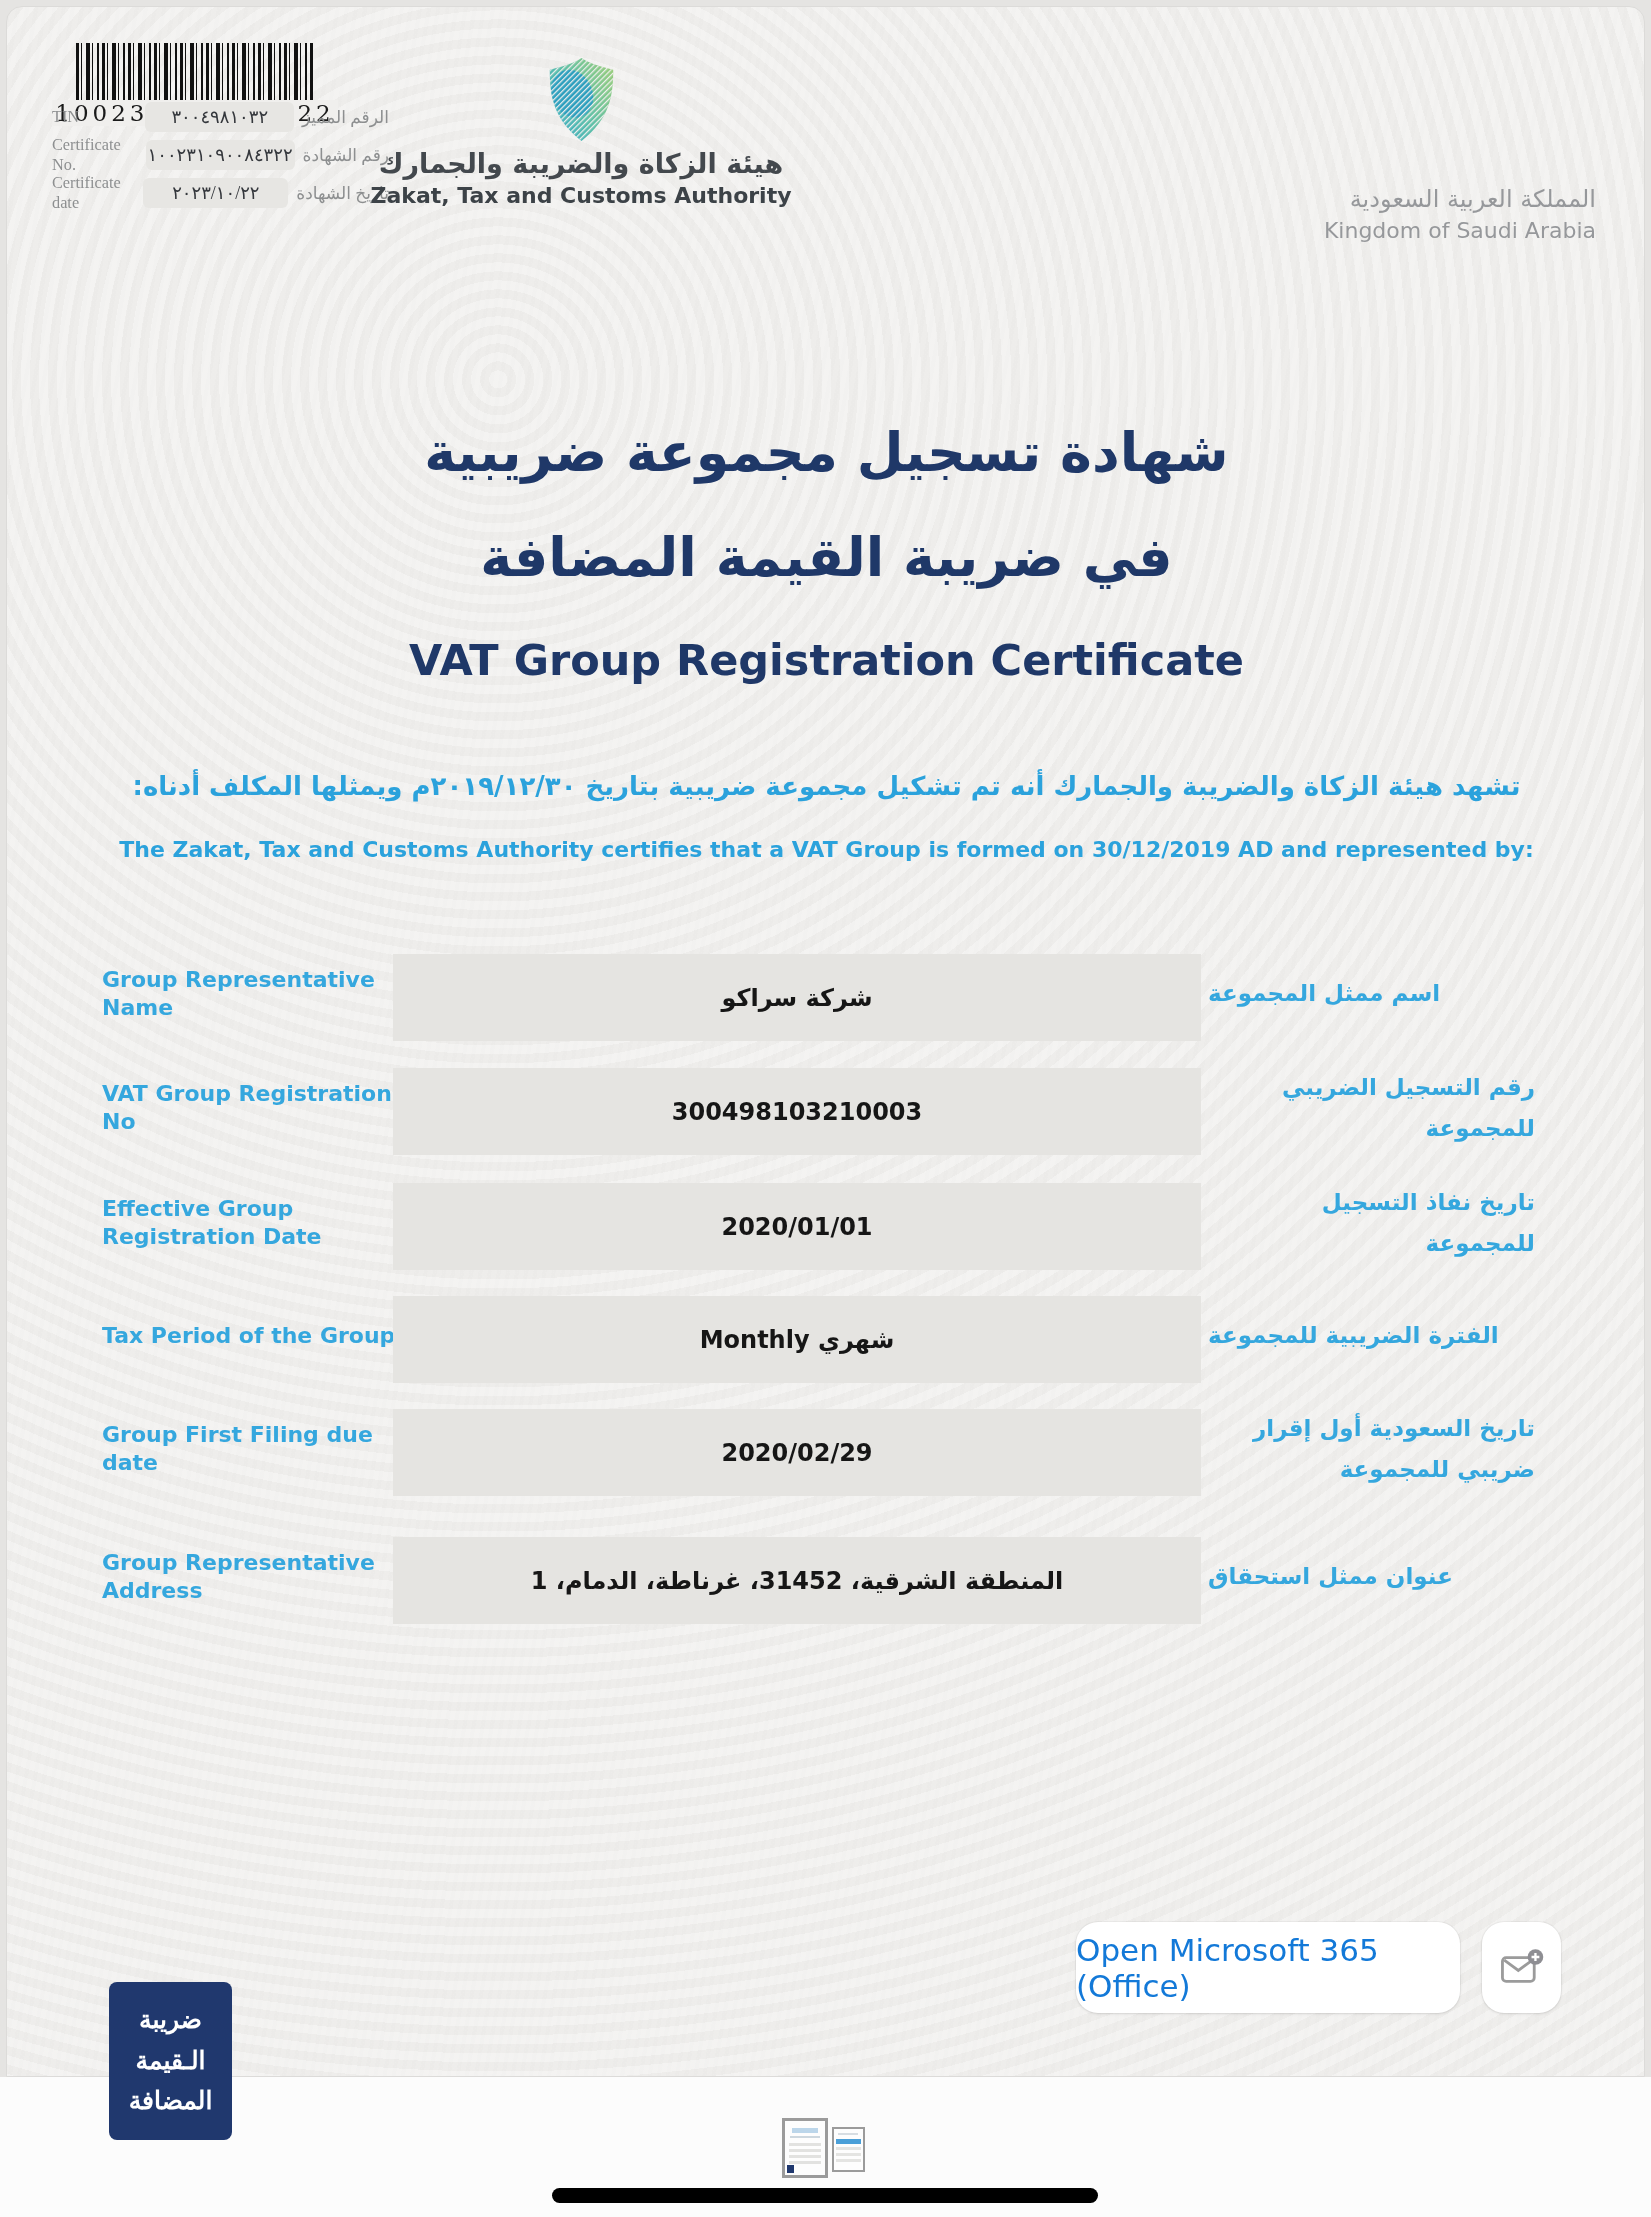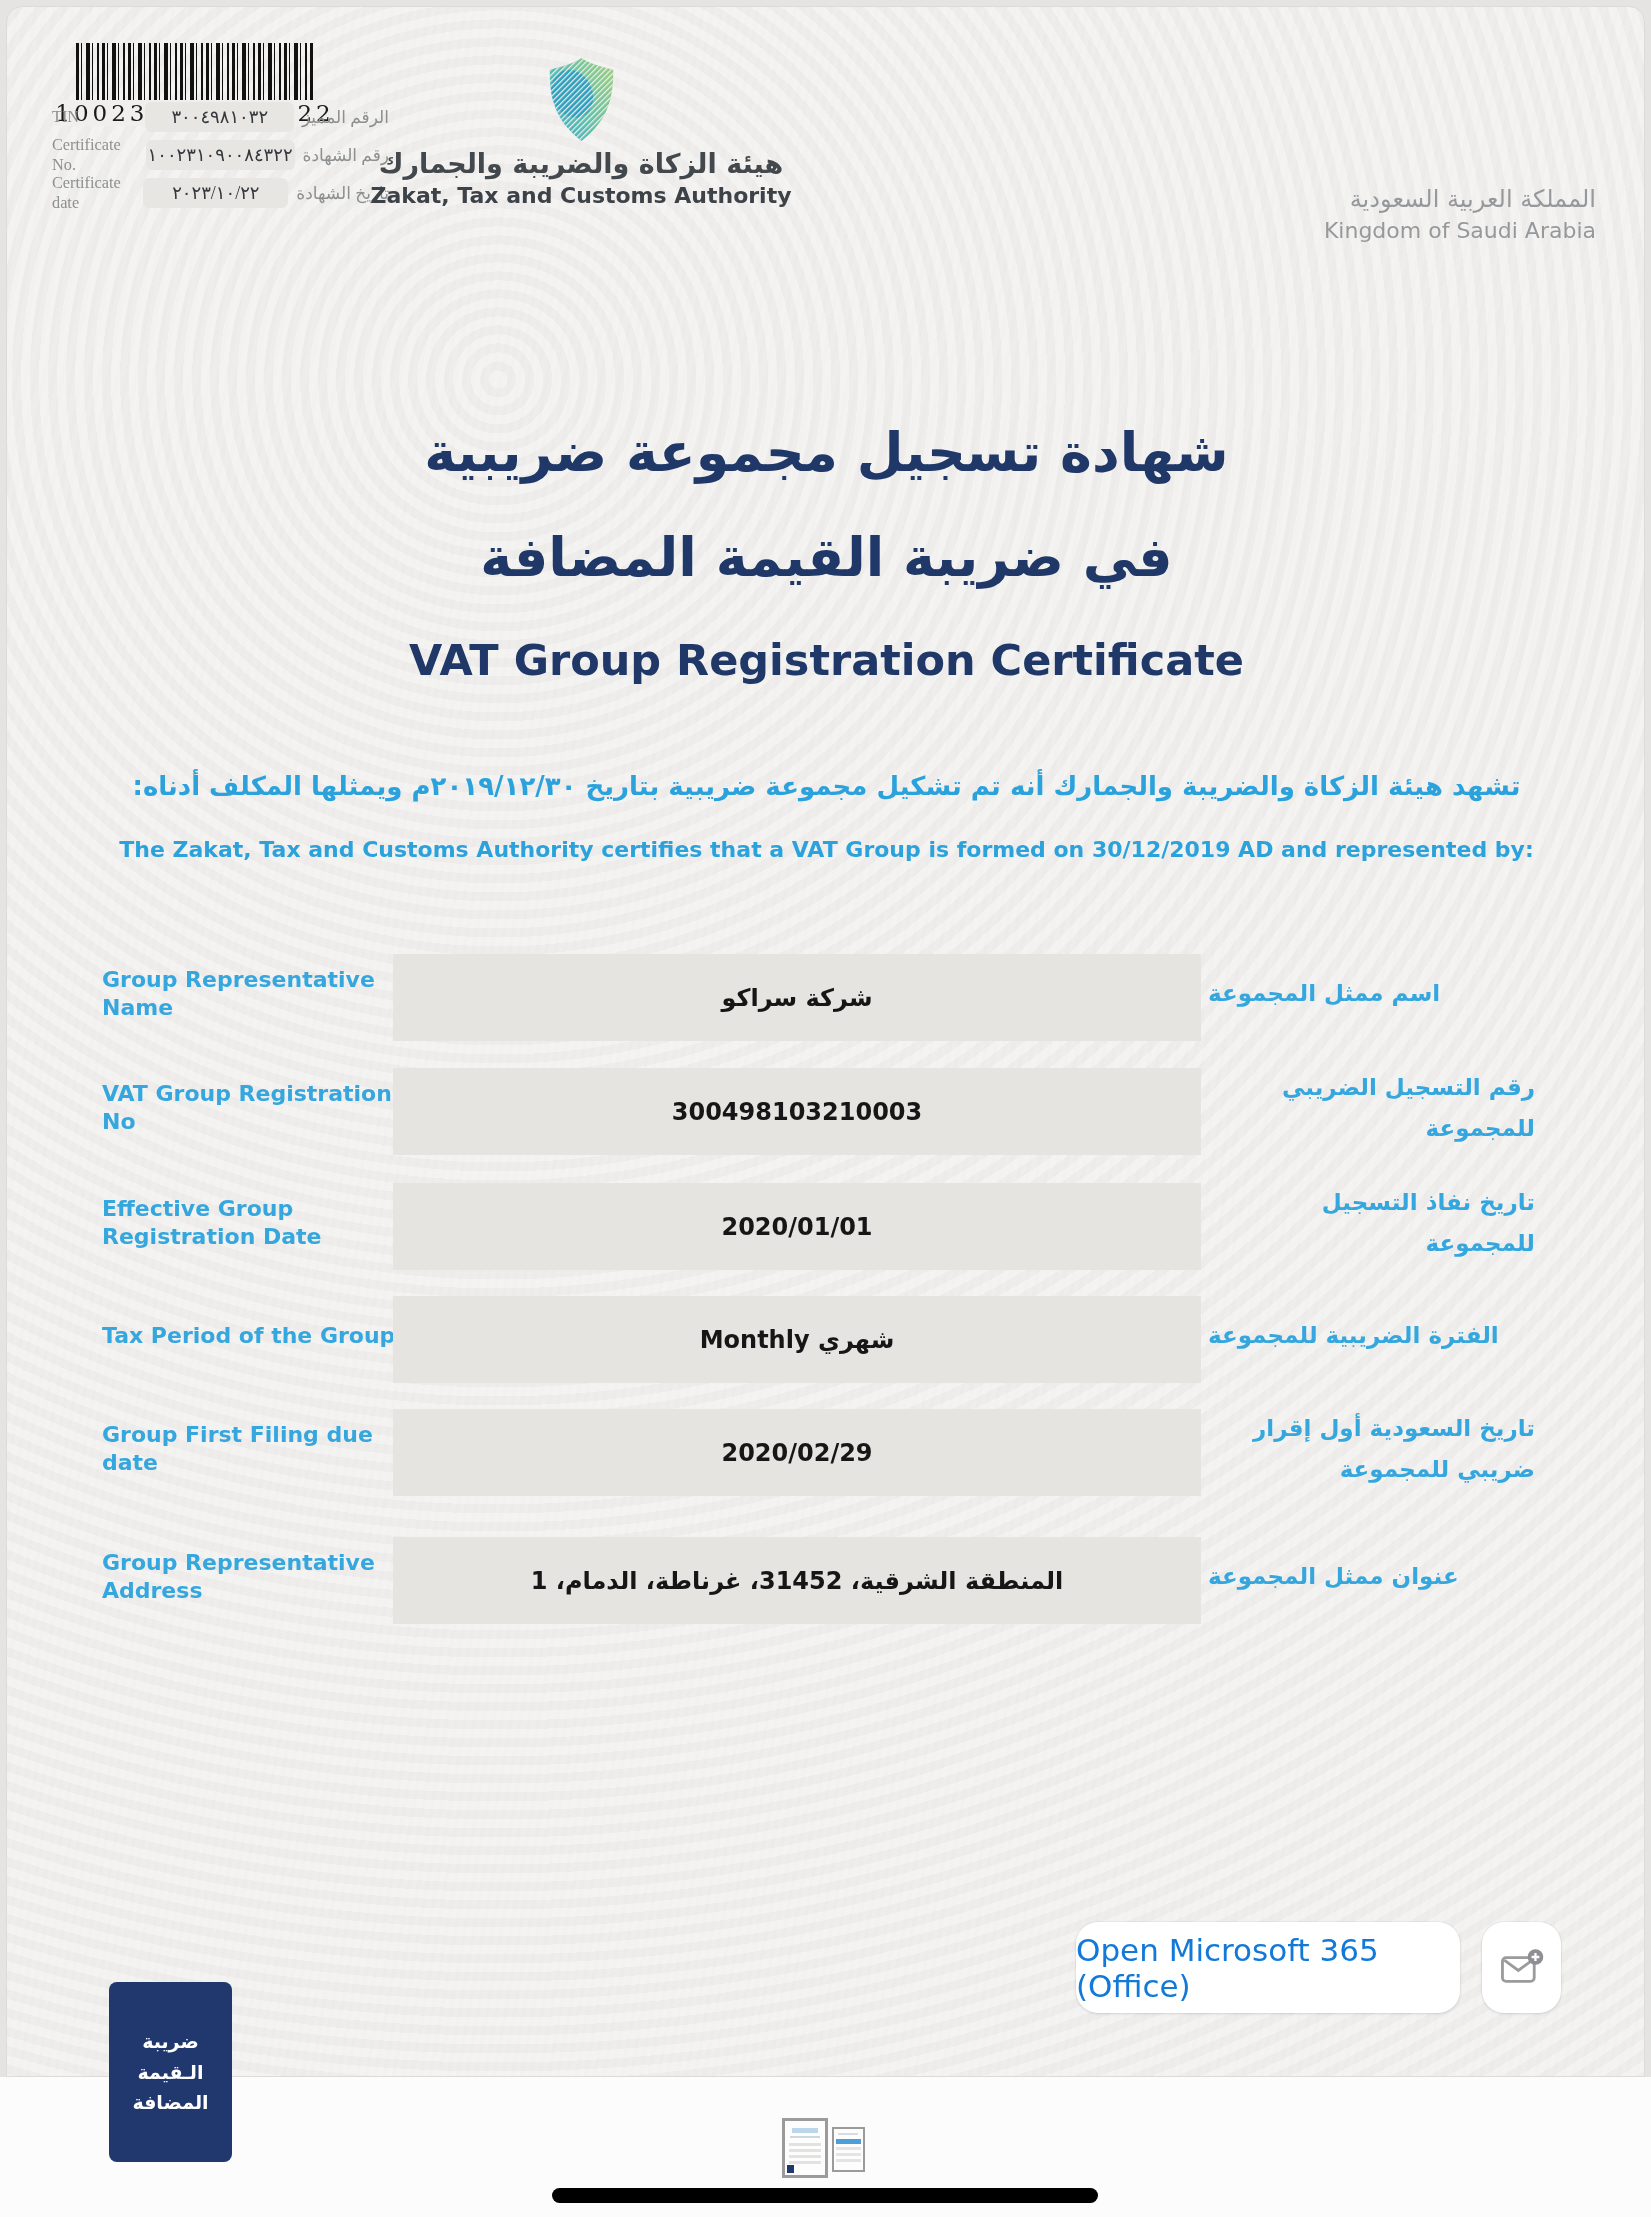--- a/index.html
+++ b/index.html
@@ -102,25 +102,26 @@
   .f-label-ar {
     position:absolute; right:111px; top:0; height:87px; width:327px;
     display:flex; align-items:center; justify-content:flex-end; text-align:right;
     font-size:23px; font-weight:bold; color:#35a7de; direction:rtl; line-height:1.75;
   }
   .row0 { top:943px; } .row1 { top:1057px; } .row2 { top:1172px; }
   .row3 { top:1285px; } .row4 { top:1398px; } .row5 { top:1526px; }
 
   
   .vat-logo {
-    position:absolute; left:102px; top:1975px; width:123px; height:180px;
+    position:absolute; left:102px; top:1975px; width:123px; height:158px;
     background:#20386e; border-radius:8px; color:#fff;
     display:flex; flex-direction:column; justify-content:center;
-    text-align:center; font-size:19px; font-weight:bold; line-height:1.62; direction:rtl;
+    text-align:center; font-size:25px; font-weight:bold; line-height:1.62; direction:rtl;
     z-index:5;
+    font-family:Liberation Serif, serif;
   }
 
   
   .open-btn {
     position:absolute; left:1076px; top:1922px; width:384px; height:91px;
     background:#ffffff; border-radius:22px;
     box-shadow:0 1px 3px rgba(0,0,0,0.10), 0 0 0 1px rgba(0,0,0,0.03);
     display:flex; align-items:center; justify-content:center;
     font-size:31px; font-weight:500; color:#1379d8; cursor:pointer; z-index:6;
   }
@@ -248,21 +249,21 @@
     <div class="f-label-ar">الفترة الضريبية للمجموعة</div>
   </div>
   <div class="field-row row4">
     <div class="f-label-en">Group First Filing due date</div>
     <div class="f-box">2020/02/29</div>
     <div class="f-label-ar">تاريخ السعودية أول إقرار ضريبي للمجموعة</div>
   </div>
   <div class="field-row row5">
     <div class="f-label-en">Group Representative Address</div>
     <div class="f-box rtl">المنطقة الشرقية، 31452، غرناطة، الدمام، 1</div>
-    <div class="f-label-ar">عنوان ممثل المجموعة</div>
+    <div class="f-label-ar">عنوان ممثل استحقاق</div>
   </div>
 
   <div class="vat-logo">
     <div>ضريبة</div>
     <div>الـقيمة</div>
     <div>المضافة</div>
   </div>
 
 </div>
 

